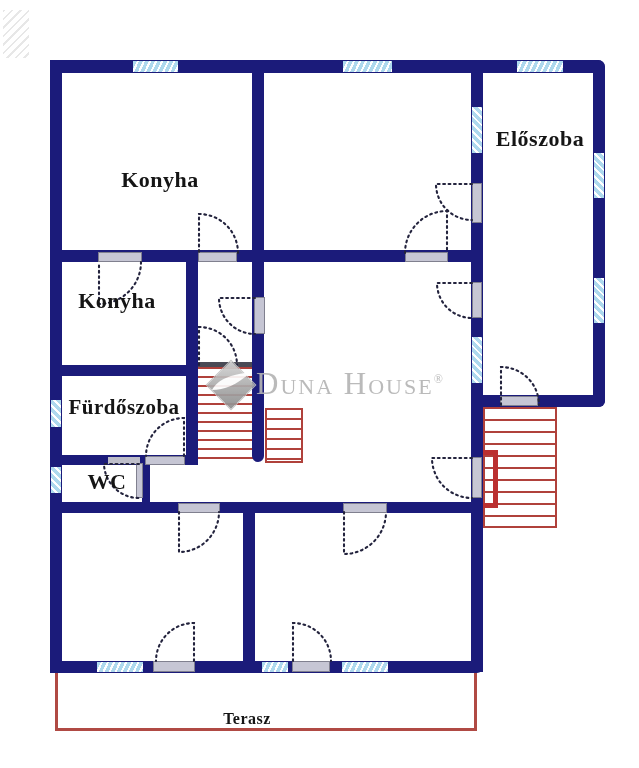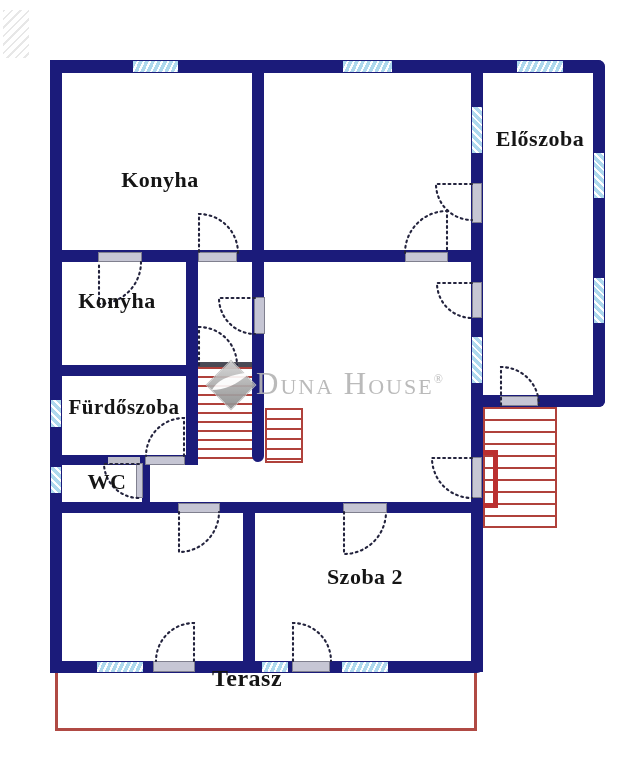--- a/index.html
+++ b/index.html
@@ -112,22 +112,21 @@
     <path class="arc" d="M344,512 L344,554 A42 42 0 0 0 386,512"></path>
     <path class="arc" d="M194,661 L194,623 A38 38 0 0 0 156,661"></path>
     <path class="arc" d="M293,661 L293,623 A38 38 0 0 1 331,661"></path>
   </svg>
 
   <span class="lbl" style="left:160px;top:148px;margin-top:32px;">Konyha</span>
   <span class="lbl" style="left:540px;top:139px;">Előszoba</span>
   <span class="lbl" style="left:117px;top:301px;">Konyha</span>
   <span class="lbl" style="left:124px;top:407px;font-size:21px;">Fürdőszoba</span>
   <span class="lbl" style="left:107px;top:482px;">WC</span>
-  <span class="lbl" style="left:365px;top:577px;">Szoba 2</span>
-  <span class="lbl" style="left:247px;top:678px;font-size:24px;">Terasz</span>
+  <span class="lbl" style="left:247px;top:719px;font-size:16px;">Terasz</span>
 
   <div style="position:absolute;left:0;top:0;width:639px;height:768px;pointer-events:none;opacity:.92;">
     <div class="logo" style="left:213px;top:367px;"></div>
     <svg class="logo-leaf" style="left:204px;top:366px;" width="52" height="36">
       <path d="M8,24 C14,13 26,9 47,6 C33,19 20,24 8,24 Z" fill="#ffffff" opacity="0.95"></path>
     </svg>
     <span class="wm-text" style="left:256px;top:366px;"><span>Duna House</span><span class="wm-reg">®</span></span>
   </div>
 
 </div>

